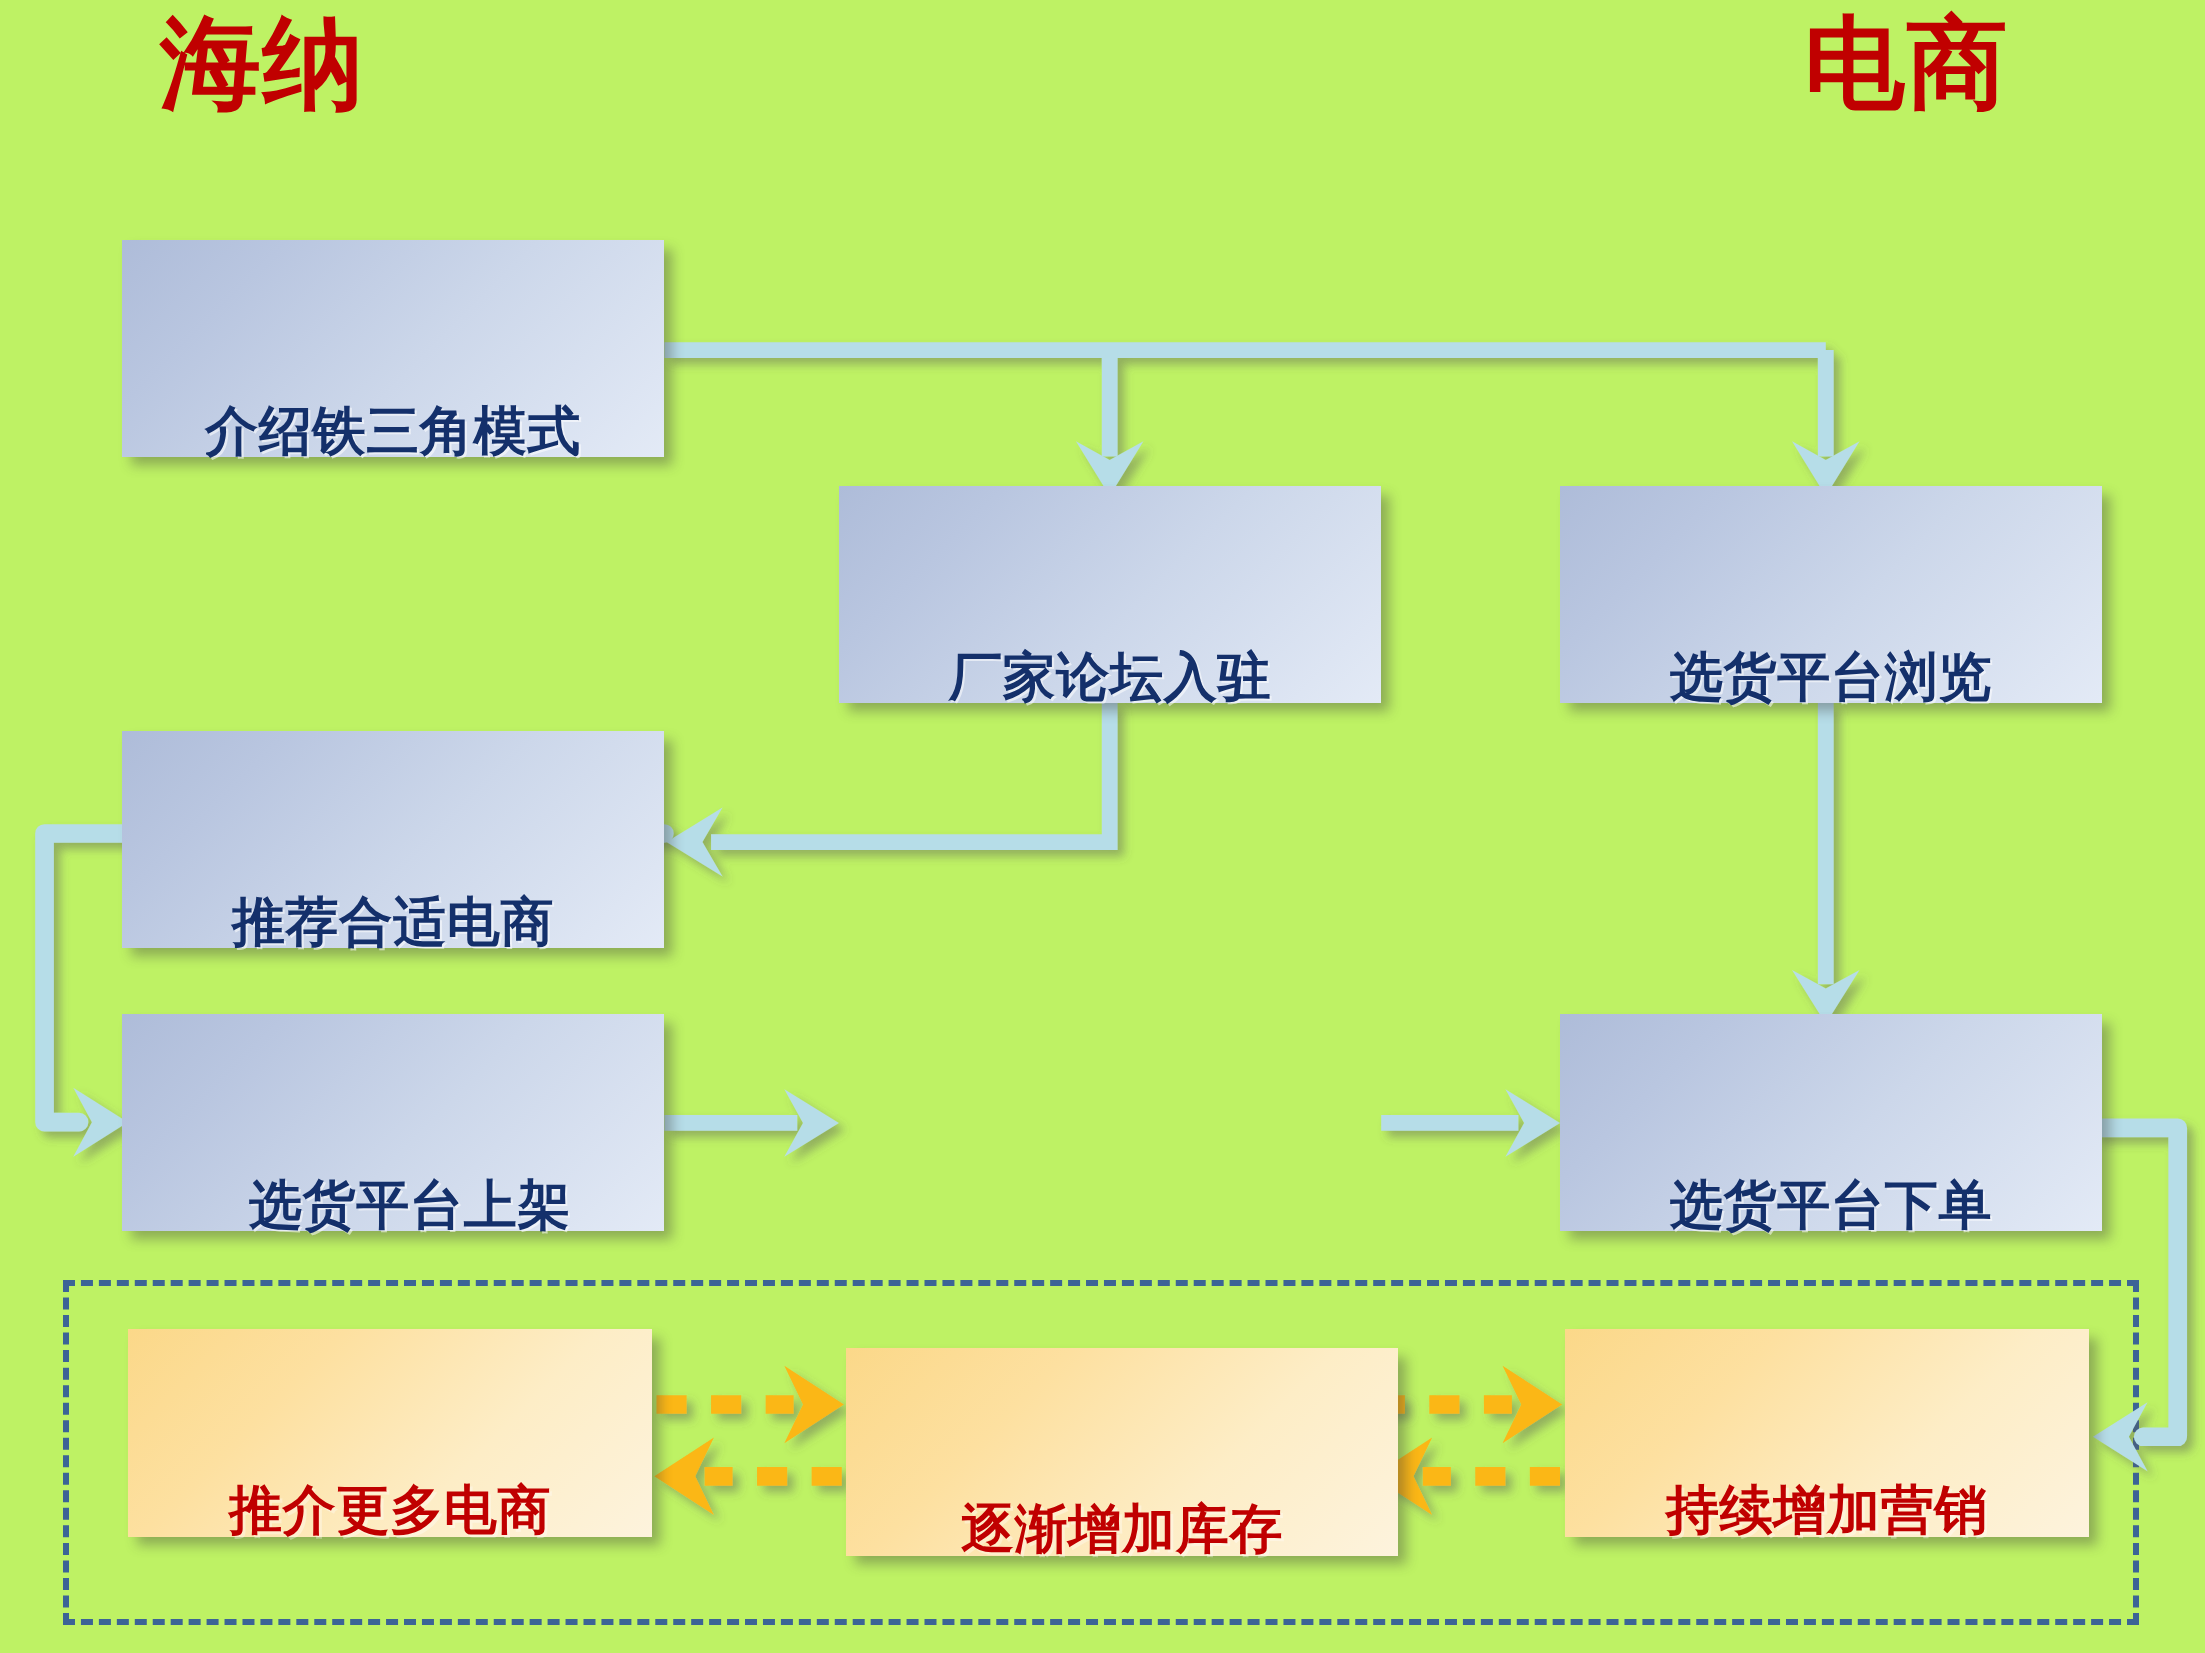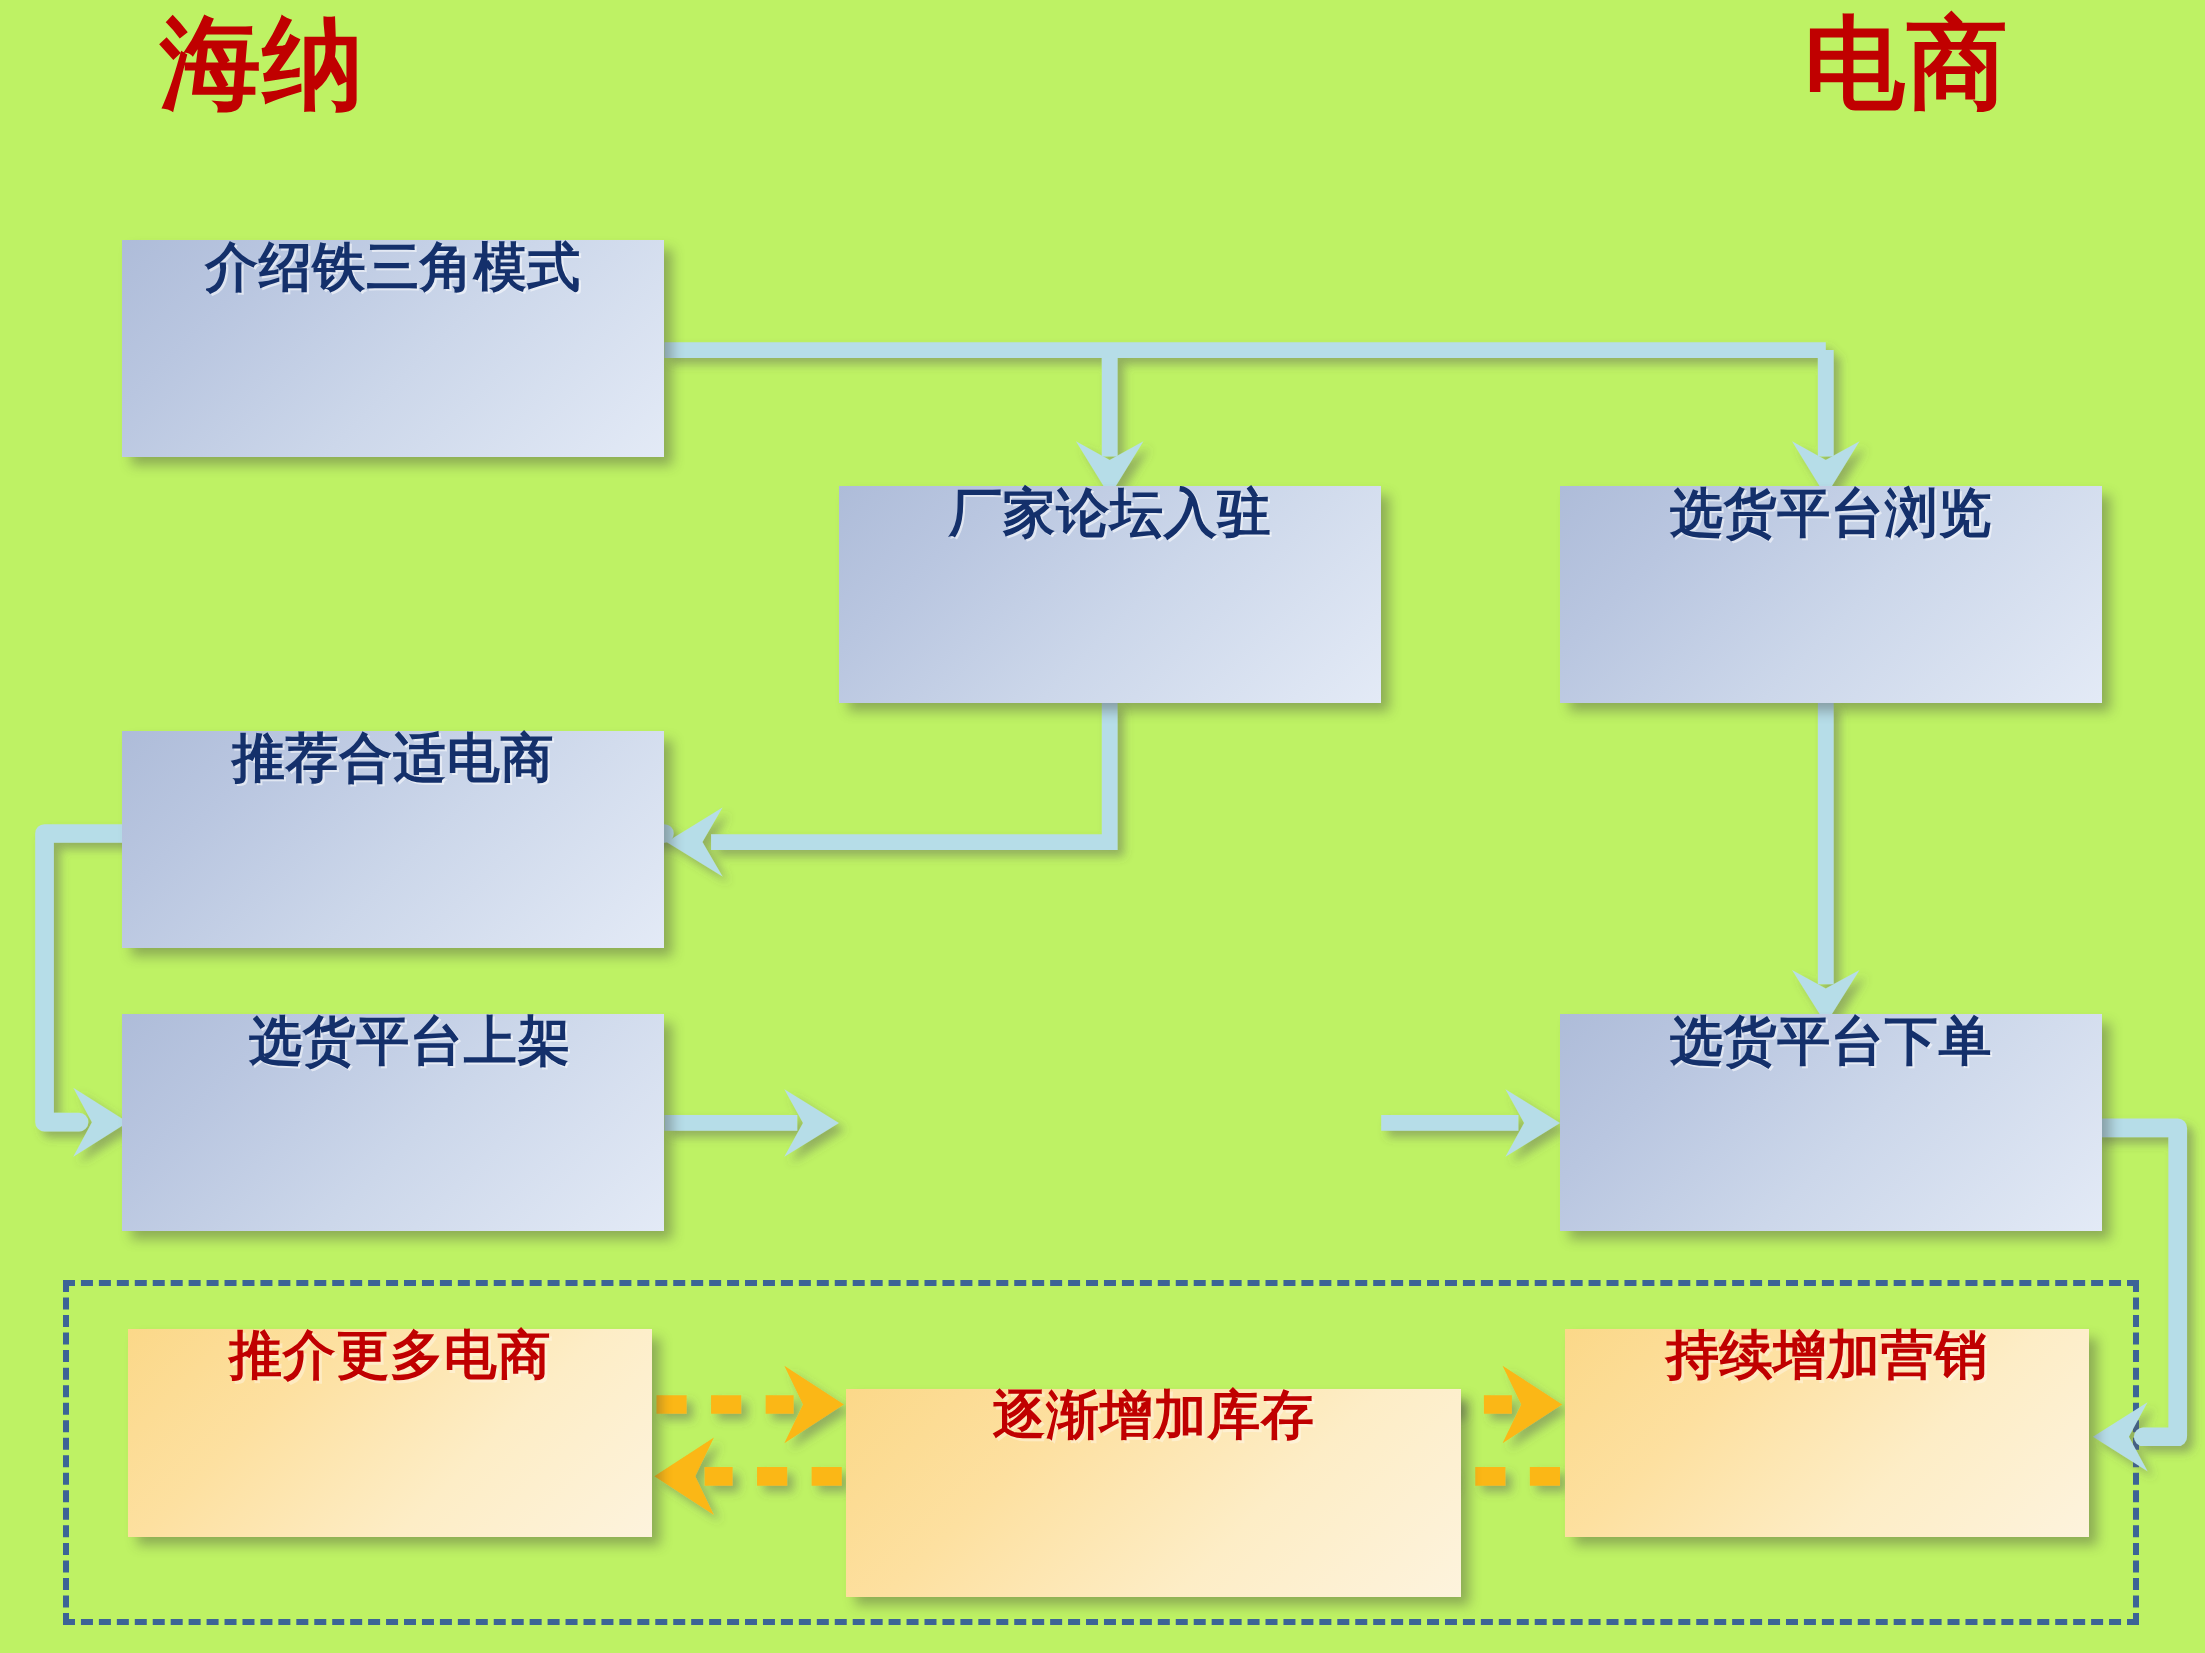--- a/index.html
+++ b/index.html
@@ -23,21 +23,21 @@
     letter-spacing:1.4px;
     line-height:1;
     white-space:nowrap;
     text-align:center;
   }
 
   
   .node{
     position:absolute;
     display:flex;
-    align-items:flex-start;
+    align-items:flex-end;
     justify-content:center;
     box-sizing:border-box;
     z-index:5;
   }
   .node .label{
     font-size:53px;
     font-weight:bold;
     line-height:1;
     white-space:nowrap;
     letter-spacing:0.7px;
@@ -182,21 +182,21 @@
 
 
   <div class="node blue" style="left:1560px;top:1014px;width:542px;height:217px;">
     <span class="label">选货平台下单</span>
   </div>
 
   <div class="node orange" style="left:128px;top:1329px;width:524px;height:208px;">
     <span class="label">推介更多电商</span>
   </div>
 
-  <div class="node orange" style="left:846px;top:1389px;width:615px;height:208px;">
+  <div class="node orange" style="left:846px;top:1348px;width:552px;height:208px;">
     <span class="label">逐渐增加库存</span>
   </div>
 
   <div class="node orange" style="left:1565px;top:1329px;width:524px;height:208px;">
     <span class="label">持续增加营销</span>
   </div>
 
 </div>
 
 

